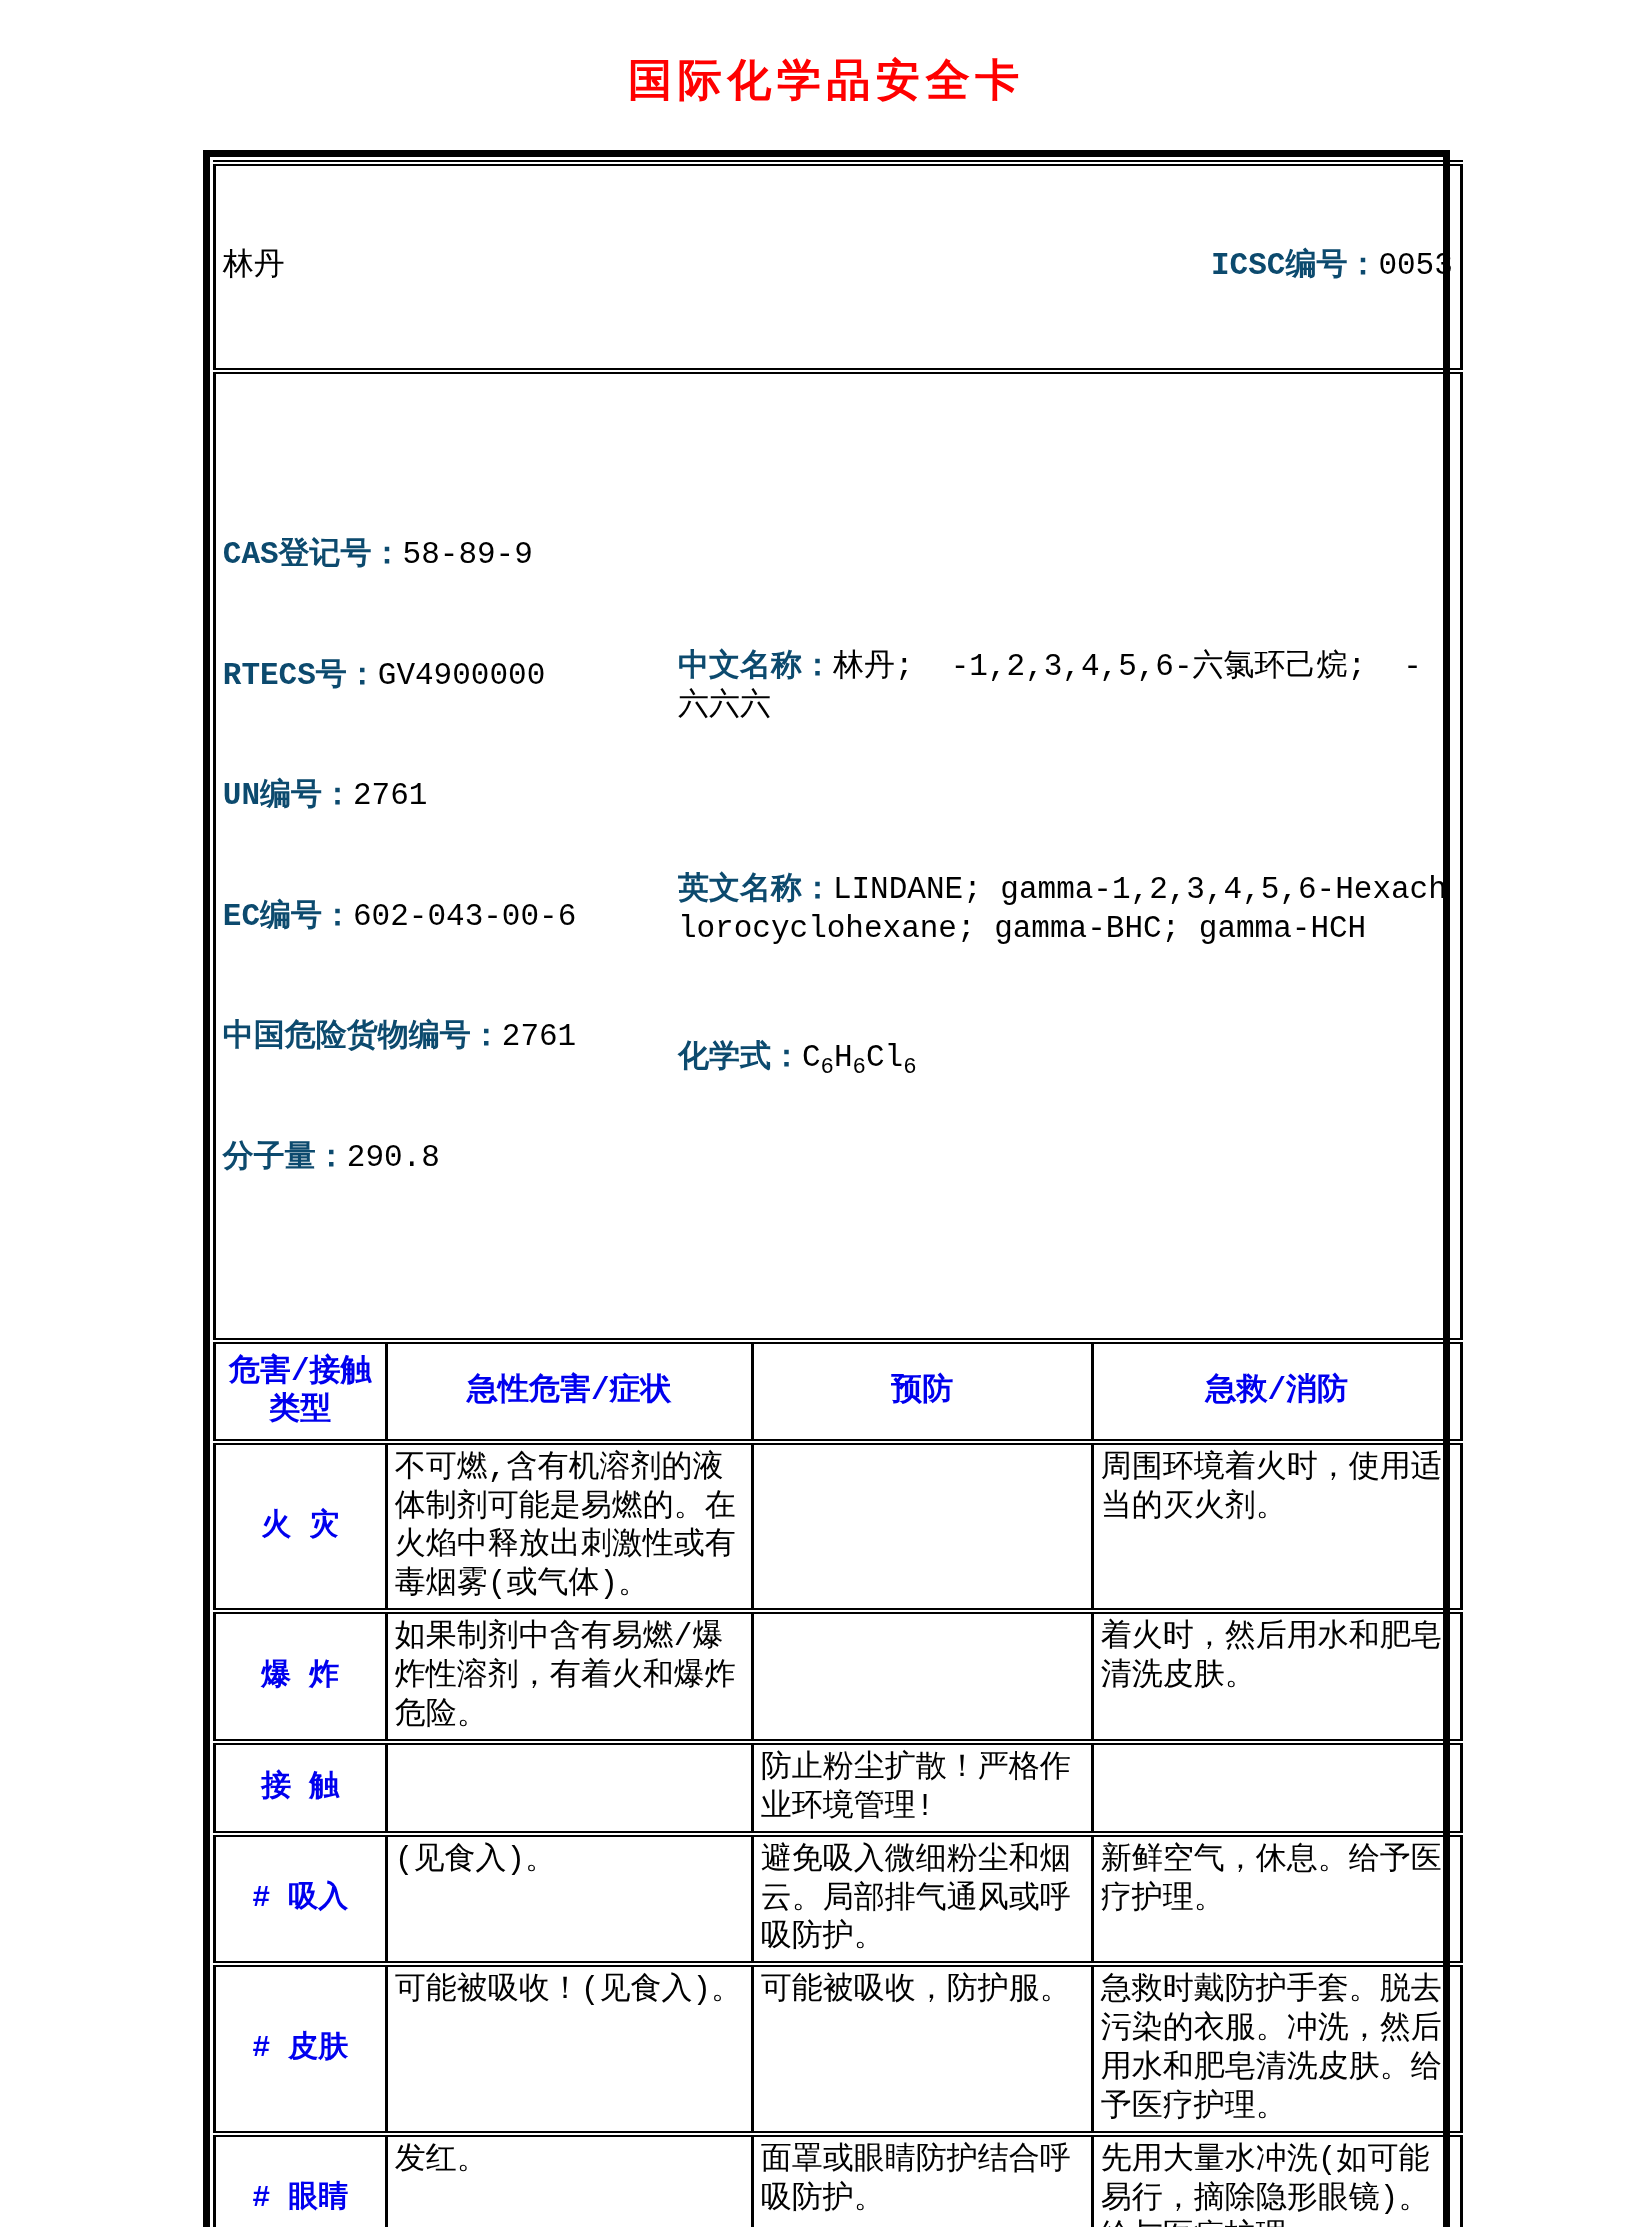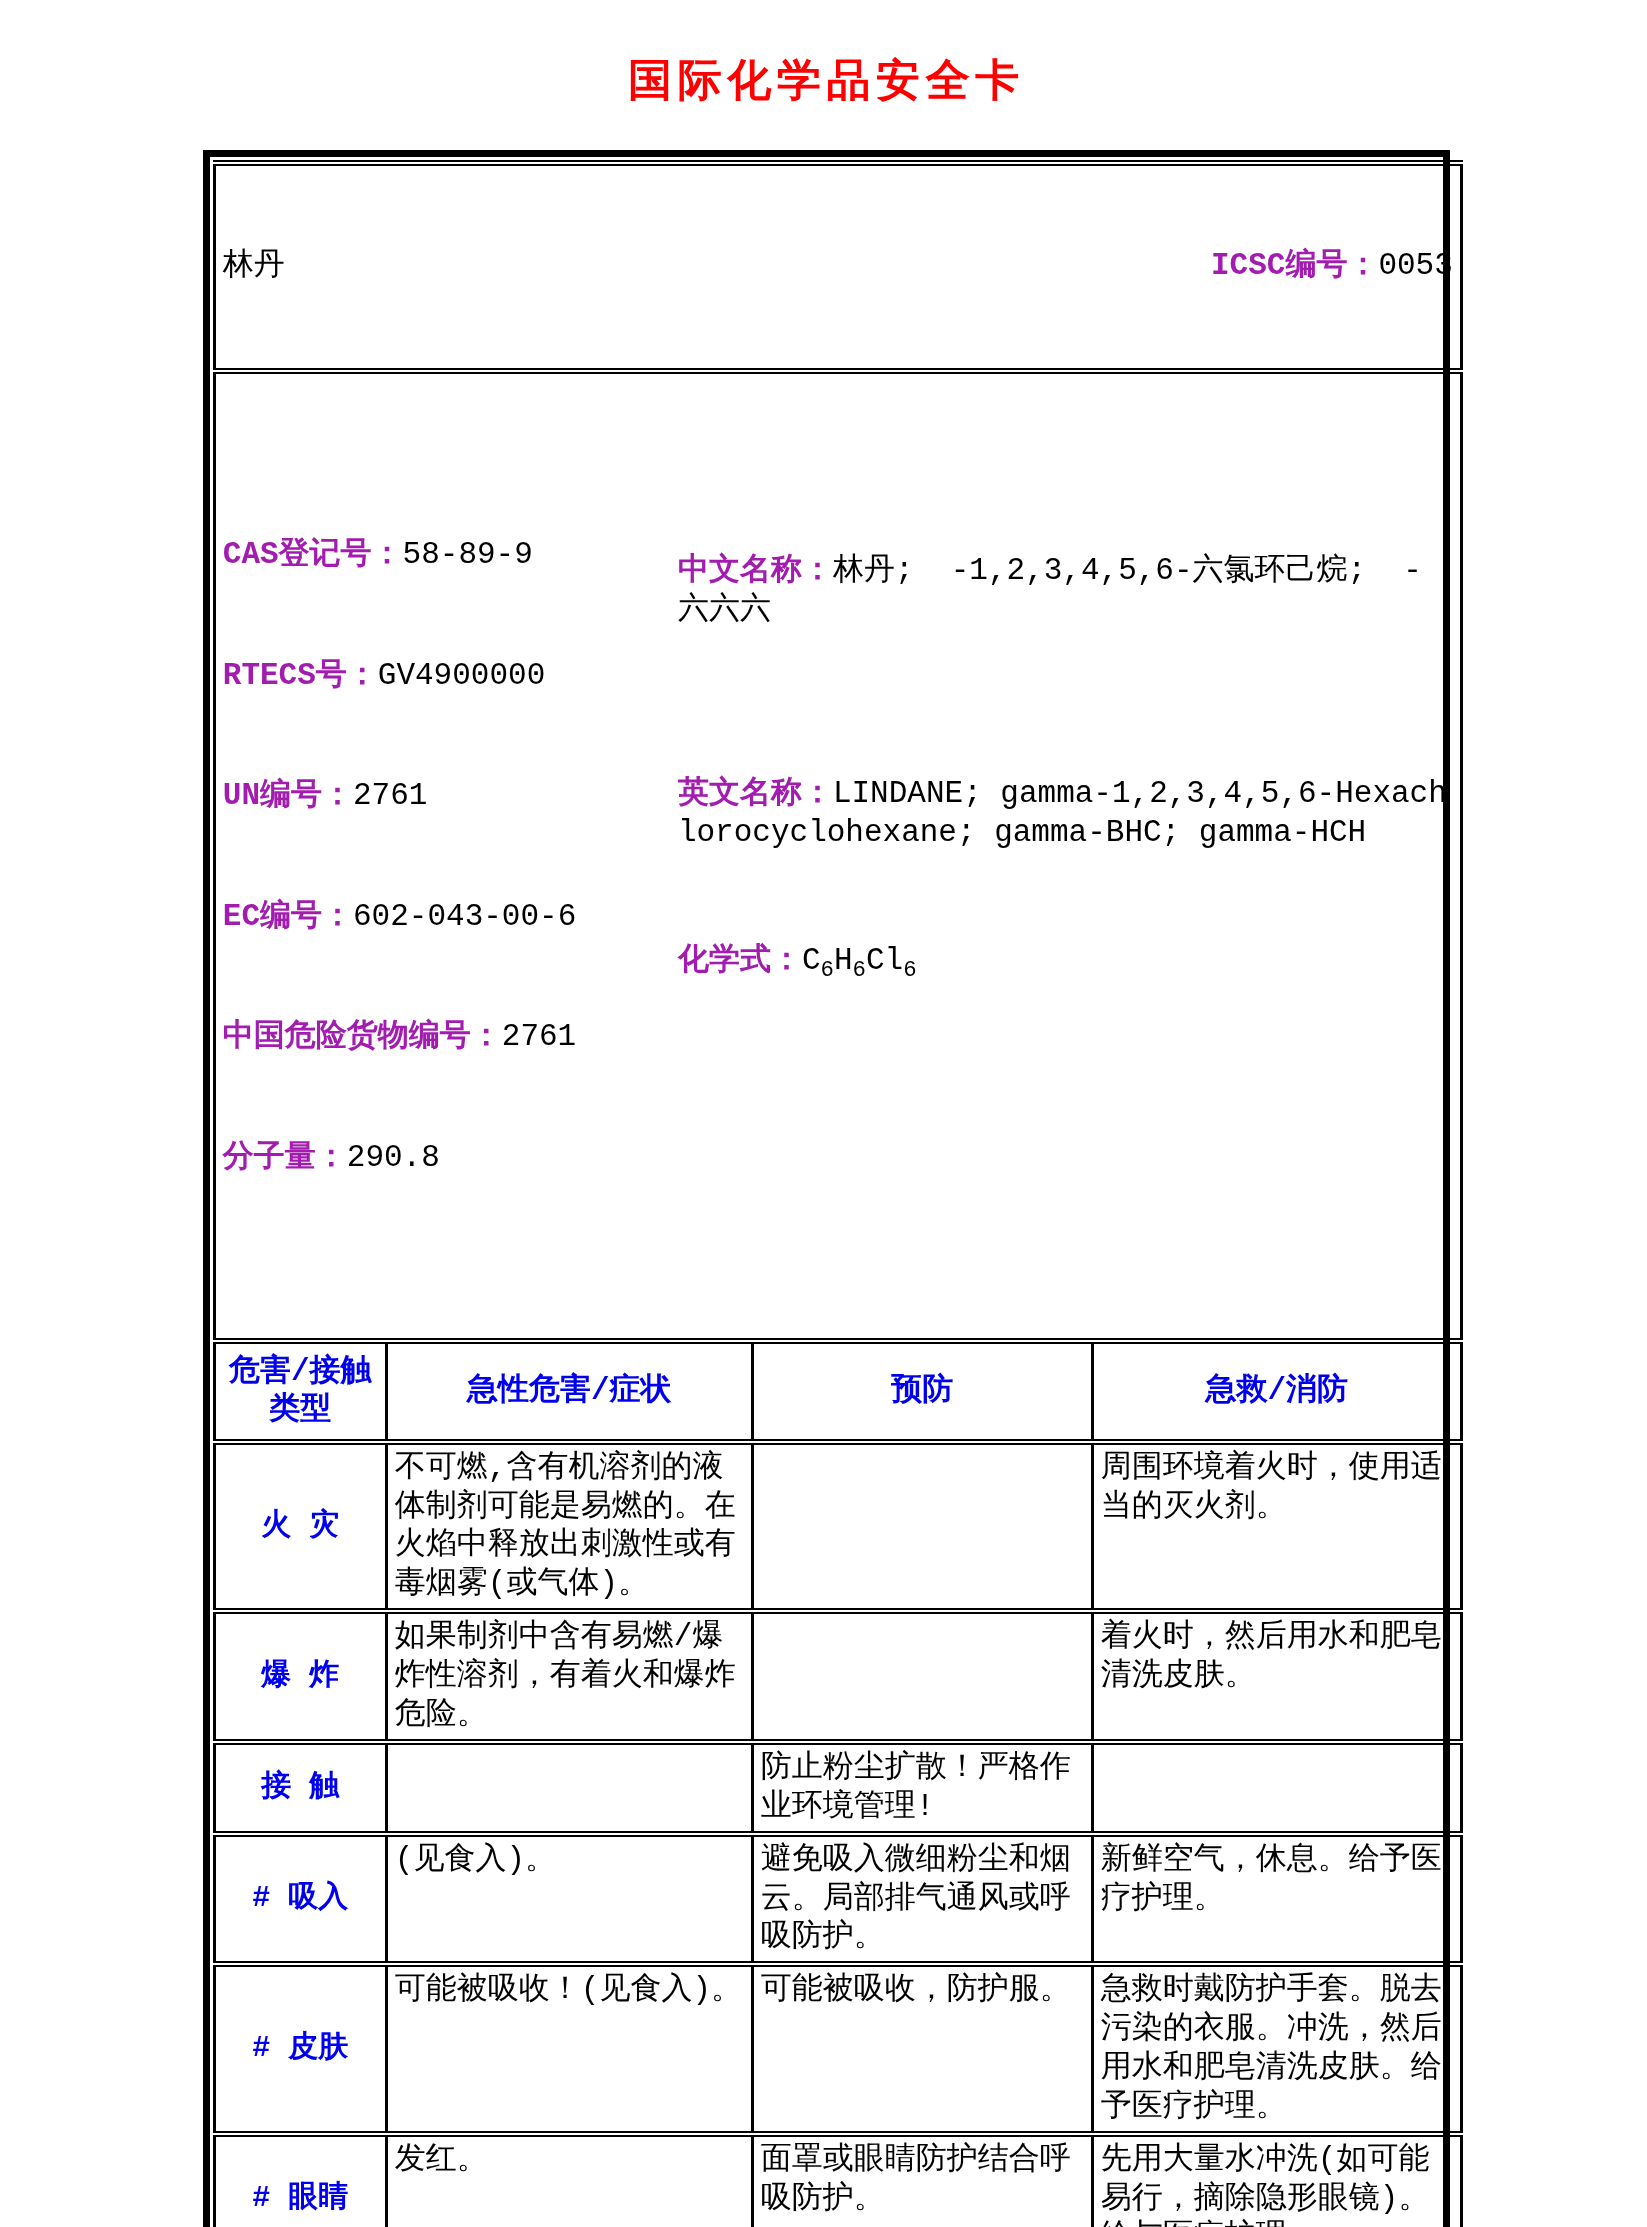--- a/index.html
+++ b/index.html
@@ -33,33 +33,33 @@
     border-bottom:6.2px double #000;
     padding:4.2px 7px;
     vertical-align:top;
     font-size:31px;
     line-height:1.25;
     font-weight:normal;
     text-align:left;
     word-break:break-all;
     white-space:pre-wrap;
   }
-  .seg-b, .blue-label { color:#a21caf; font-weight:bold; }
+  .seg-b, .blue-label { color:#0c4a6e; font-weight:bold; }
   .label-cell {
     color:#0000ee; font-weight:bold;
     text-align:center; vertical-align:middle;
     font-size:30px; padding:3px;
   }
   tr.hdr th {
     color:#0000ee; font-weight:bold;
     text-align:center; vertical-align:middle;
     font-size:31px;
   }
   .name-flex { display:flex; justify-content:space-between; align-items:center; }
-  .info-flex { display:flex; }
+  .info-flex { display:flex;align-items:center; }
   .ids-col { width:37%; }
   .id-line { line-height:43px; }
   .names-col { width:63%; padding-top:2.8px; }
   .cn-block { margin-bottom:68px;margin-top:16px; }
   .en-block { margin-bottom:12.5px; }
   sub { font-size:72%; vertical-align:sub; }
 </style>
 </head>
 <body>
 

